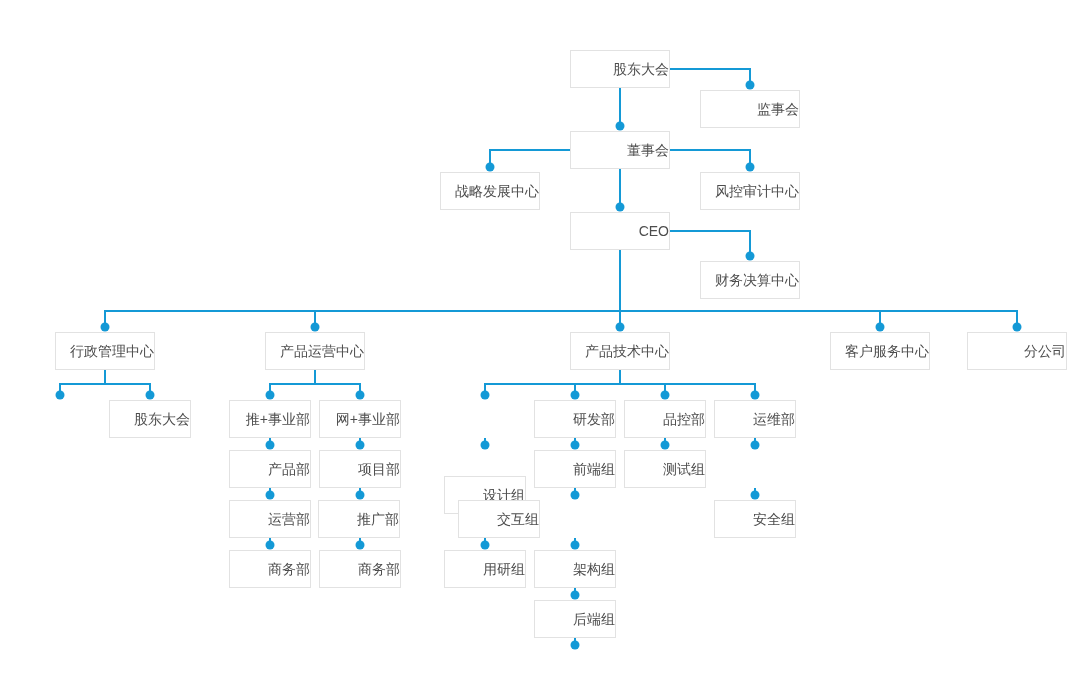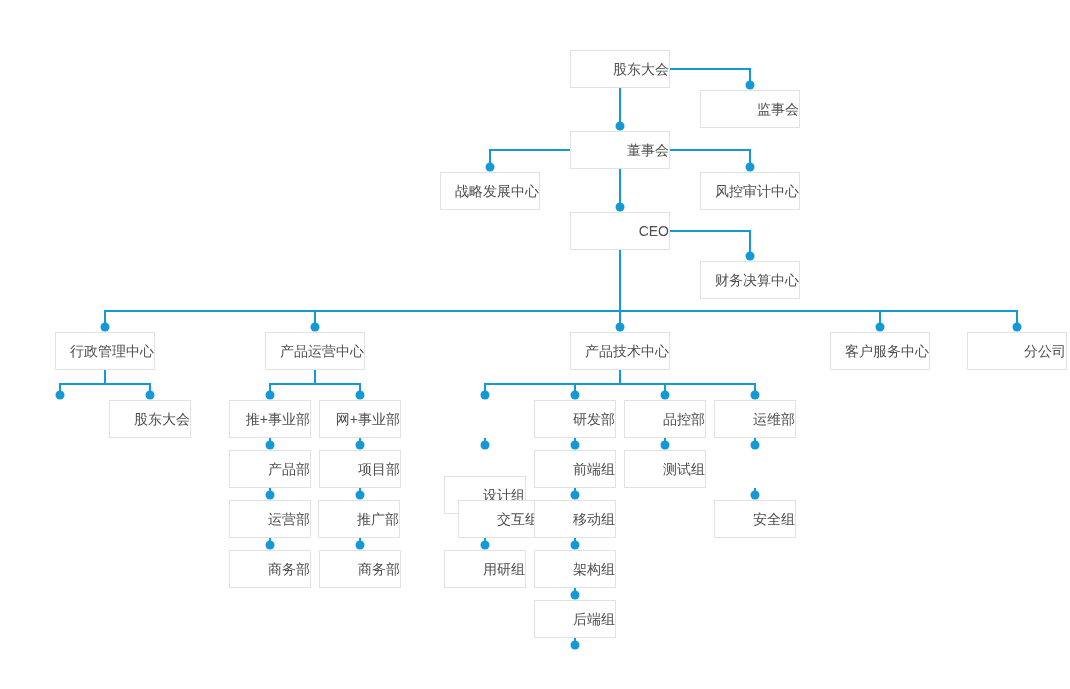--- a/index.html
+++ b/index.html
@@ -181,20 +181,19 @@
 
   <div class="node w82" style="left:534px;top:400px">研发部</div>
   <div class="node w82" style="left:624px;top:400px">品控部</div>
   <div class="node w82" style="left:714px;top:400px">运维部</div>
 
   <div class="node w82" style="left:444px;top:476px">设计组</div>
   <div class="node w82" style="left:534px;top:450px">前端组</div>
   <div class="node w82" style="left:624px;top:450px">测试组</div>
 
   <div class="node w82" style="left:458px;top:500px">交互组</div>
-  <div class="node w82" style="left:534px;top:500px">移动组</div>
   <div class="node w82" style="left:714px;top:500px">安全组</div>
 
   <div class="node w82" style="left:444px;top:550px">用研组</div>
   <div class="node w82" style="left:534px;top:550px">架构组</div>
   <div class="node w82" style="left:534px;top:600px">后端组</div>
 
 </div>
 
 </body></html>

